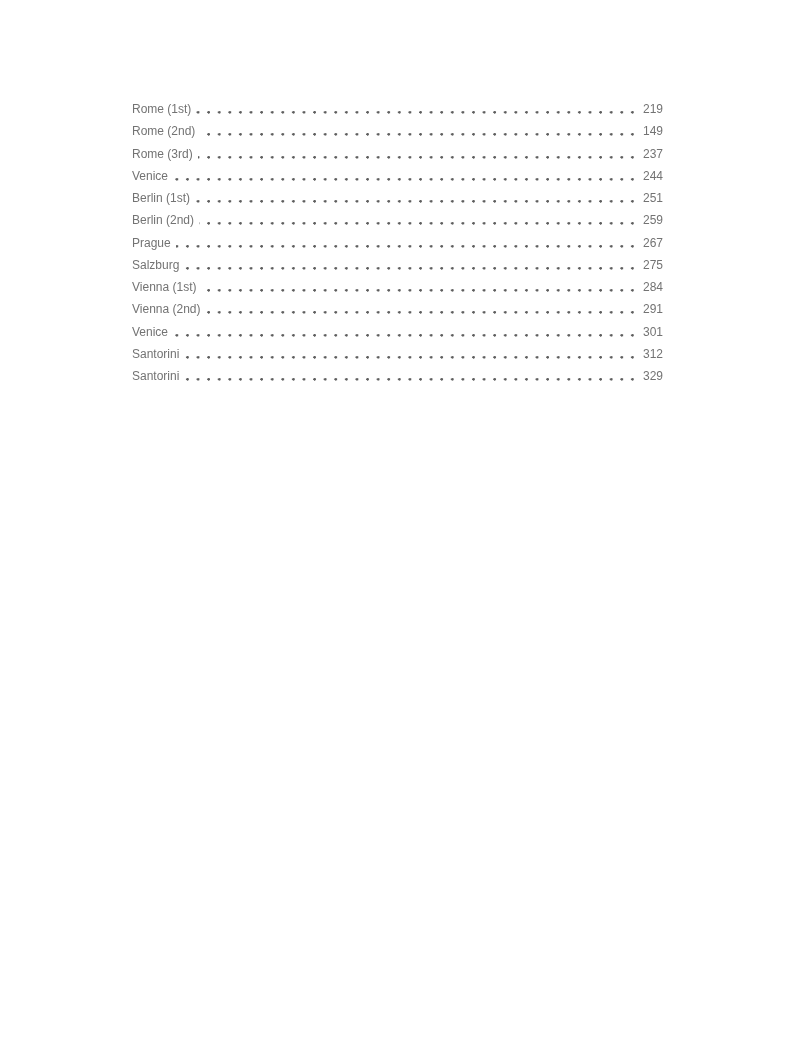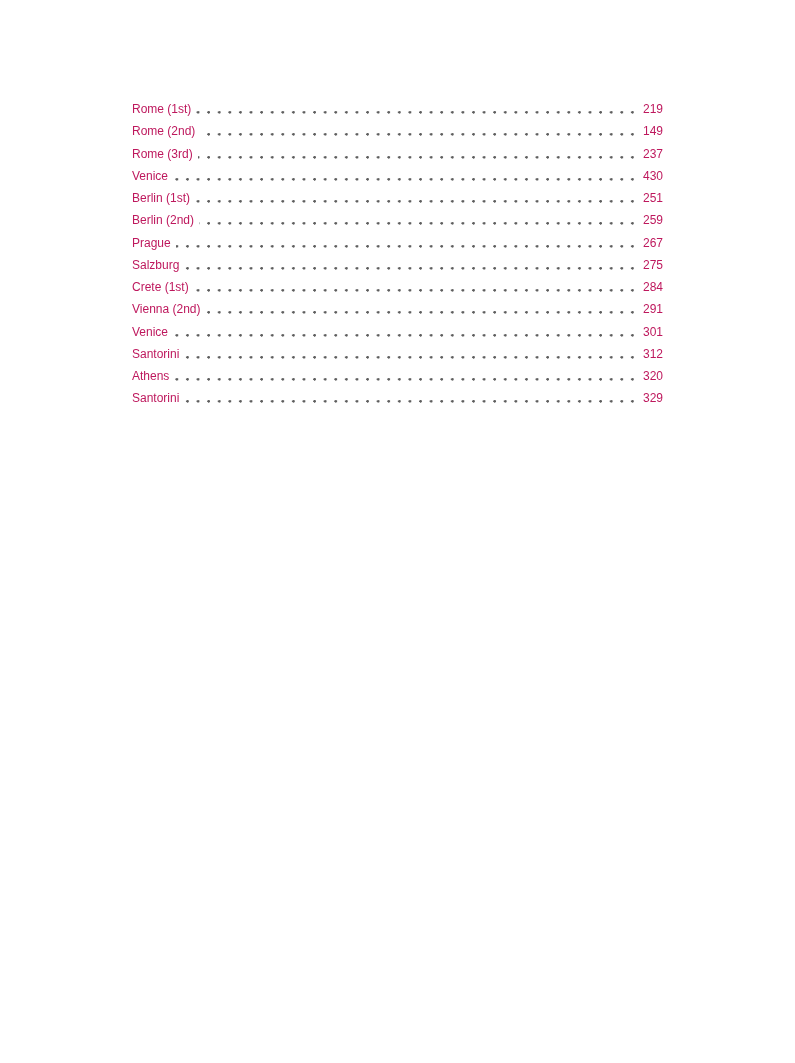--- a/index.html
+++ b/index.html
@@ -20,21 +20,21 @@
     left: 132px;
     top: 98px;
     width: 531px;
   }
   .toc-row {
     display: flex;
     align-items: baseline;
     height: 22.25px;
     line-height: 22.25px;
     font-size: 12px;
-    color: #be185d;
+    color: #737373;
     
     background-image: radial-gradient(circle at 2.5px 14.5px, #5e5e5e 1.05px, rgba(0,0,0,0) 1.6px);
     background-size: 10.6px 22.25px;
     background-repeat: repeat-x;
     background-position: 0 0;
   }
   .toc-title {
     background: #ffffff;
     padding-right: 5px;
     white-space: nowrap;
@@ -69,21 +69,21 @@
 
   <div class="toc-row">
     <span class="toc-title">Rome (3rd)</span>
     <span class="toc-leader"></span>
     <span class="toc-page">237</span>
   </div>
 
   <div class="toc-row">
     <span class="toc-title">Venice</span>
     <span class="toc-leader"></span>
-    <span class="toc-page">430</span>
+    <span class="toc-page">244</span>
   </div>
 
   <div class="toc-row">
     <span class="toc-title">Berlin (1st)</span>
     <span class="toc-leader"></span>
     <span class="toc-page">251</span>
   </div>
 
   <div class="toc-row">
     <span class="toc-title">Berlin (2nd)</span>
@@ -97,21 +97,21 @@
     <span class="toc-page">267</span>
   </div>
 
   <div class="toc-row">
     <span class="toc-title">Salzburg</span>
     <span class="toc-leader"></span>
     <span class="toc-page">275</span>
   </div>
 
   <div class="toc-row">
-    <span class="toc-title">Crete (1st)</span>
+    <span class="toc-title">Vienna (1st)</span>
     <span class="toc-leader"></span>
     <span class="toc-page">284</span>
   </div>
 
   <div class="toc-row">
     <span class="toc-title">Vienna (2nd)</span>
     <span class="toc-leader"></span>
     <span class="toc-page">291</span>
   </div>
 
@@ -120,25 +120,20 @@
     <span class="toc-leader"></span>
     <span class="toc-page">301</span>
   </div>
 
   <div class="toc-row">
     <span class="toc-title">Santorini</span>
     <span class="toc-leader"></span>
     <span class="toc-page">312</span>
   </div>
 
-  <div class="toc-row">
-    <span class="toc-title">Athens</span>
-    <span class="toc-leader"></span>
-    <span class="toc-page">320</span>
-  </div>
 
   <div class="toc-row">
     <span class="toc-title">Santorini</span>
     <span class="toc-leader"></span>
     <span class="toc-page">329</span>
   </div>
 </div>
 </div>
 
 </body></html>

